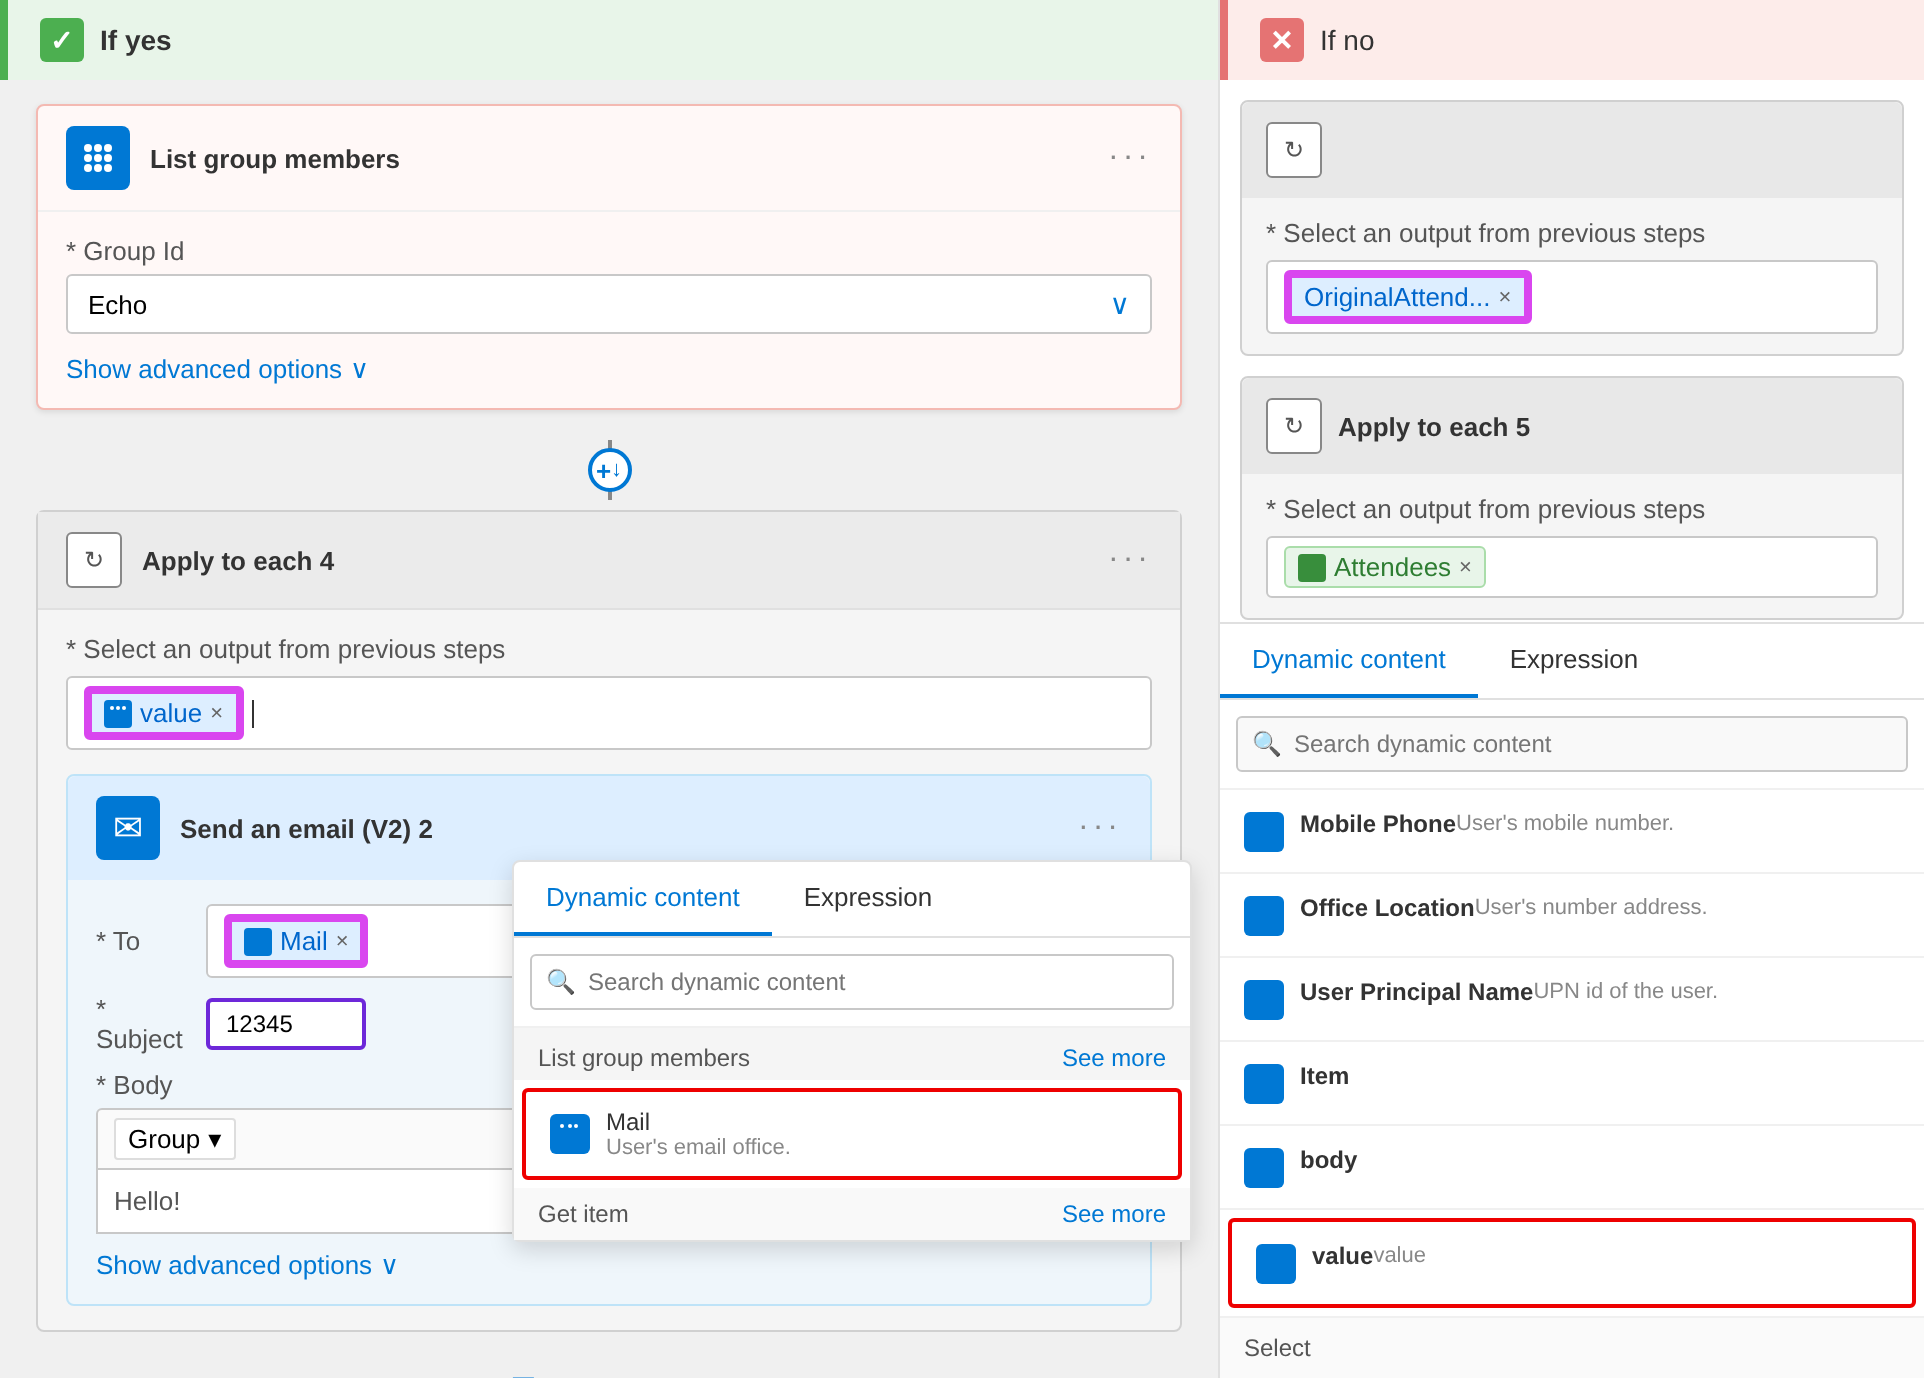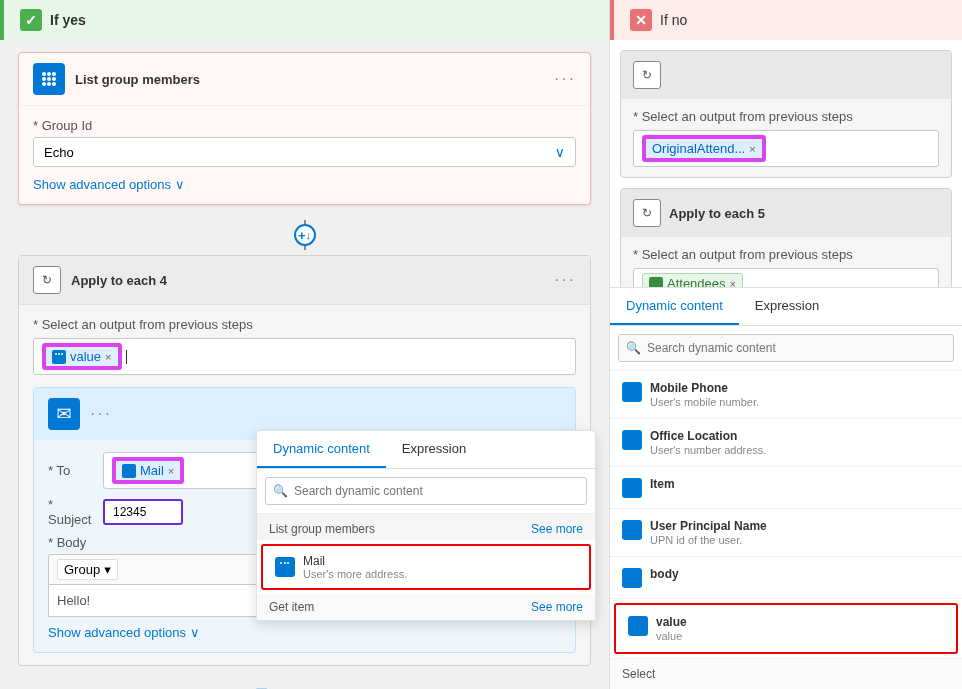--- a/index.html
+++ b/index.html
@@ -108,21 +108,21 @@
     .right-dynamic-tab { padding: 10px 16px; cursor: pointer; font-size: 13px; color: #333; border-bottom: 2px solid transparent; }
     .right-dynamic-tab.active { color: #0078d4; border-bottom-color: #0078d4; }
     .right-search { padding: 8px; border-bottom: 1px solid #f0f0f0; }
     .right-search-wrapper { position: relative; }
     .right-search-input { width: 100%; border: 1px solid #c8c8c8; border-radius: 3px; padding: 6px 10px 6px 28px; font-size: 12px; outline: none; background: #f9f9f9; }
     .right-search-icon { position: absolute; left: 8px; top: 50%; transform: translateY(-50%); color: #888; font-size: 12px; }
     .right-items { overflow-y: auto; max-height: 300px; }
     .right-item { display: flex; align-items: flex-start; gap: 8px; padding: 10px 12px; border-bottom: 1px solid #f0f0f0; cursor: pointer; }
     .right-item.highlighted { border: 2px solid #e00; background: white; margin: 4px; border-radius: 3px; }
     .right-item-icon { width: 20px; height: 20px; border-radius: 3px; background: #0078d4; flex-shrink: 0; display: flex; align-items: center; justify-content: center; margin-top: 1px; }
-    .right-item-info { display: flex; flex-direction: column; }
+    .right-item-info { display: flex; }
     .right-item-name { font-size: 12px; color: #333; font-weight: 600; }
     .right-item-desc { font-size: 11px; color: #888; margin-top: 1px; }
     
     .select-label { padding: 8px 12px; font-size: 12px; color: #555; border-top: 1px solid #f0f0f0; background: #fafafa; }
     
     .icon-dots { letter-spacing: 2px; color: #888; }
     
     .add-action-btn { display: flex; align-items: center; justify-content: center; gap: 6px; padding: 8px; color: #0078d4; cursor: pointer; font-size: 13px; }
     
     .icon-grid { display: grid; grid-template-columns: repeat(3,1fr); gap: 1px; }
@@ -204,20 +204,21 @@
             </div>
             <span>value</span>
             <span class="tag-close">×</span>
           </div>
           <span class="tag-cursor"></span>
         </div>
 
         <div class="send-email-block" style="margin-top:12px;margin-left:0;margin-right:0;margin-bottom:0;">
           <div class="send-email-header">
             <div class="email-icon" style="font-size:18px;">✉</div>
+            <span class="block-title">Send an email (V2) 2</span>
             <span class="icon-dots block-menu">···</span>
           </div>
           <div class="send-email-body">
             <div class="inline-field">
               <span class="inline-label"><span>* To</span></span>
               <div class="tag-container" style="flex:1;">
                 <div class="tag blue-tag">
                   <div class="tag-icon-sm blue"></div>
                   <span>Mail</span>
                   <span class="tag-close">×</span>
@@ -273,21 +274,21 @@
       <div class="popup-item highlighted-item">
         <div class="popup-item-icon">
           <div style="width:10px;height:10px;display:grid;grid-template-columns:repeat(3,1fr);gap:1px;">
             <div style="background:white;border-radius:50%;width:2px;height:2px;"></div>
             <div style="background:white;border-radius:50%;width:2px;height:2px;"></div>
             <div style="background:white;border-radius:50%;width:2px;height:2px;"></div>
           </div>
         </div>
         <div class="popup-item-info">
           <span class="popup-item-name">Mail</span>
-          <span class="popup-item-desc">User's more address.</span>
+          <span class="popup-item-desc">User's email office.</span>
         </div>
       </div>
       <div class="popup-section-footer">
         <span class="popup-footer-title">Get item</span>
         <span class="see-more">See more</span>
       </div>
     </div>
 
   </div>
 
@@ -360,33 +361,33 @@
           <div class="right-item">
             <div class="right-item-icon"></div>
             <div class="right-item-info">
               <span class="right-item-name">Office Location</span>
               <span class="right-item-desc">User's number address.</span>
             </div>
           </div>
           <div class="right-item">
             <div class="right-item-icon"></div>
             <div class="right-item-info">
-              <span class="right-item-name">Item</span>
-            </div>
-          </div>
-          <div class="right-item">
-            <div class="right-item-icon"></div>
-            <div class="right-item-info">
               <span class="right-item-name">User Principal Name</span>
               <span class="right-item-desc">UPN id of the user.</span>
             </div>
           </div>
           <div class="right-item">
             <div class="right-item-icon"></div>
             <div class="right-item-info">
+              <span class="right-item-name">Item</span>
+            </div>
+          </div>
+          <div class="right-item">
+            <div class="right-item-icon"></div>
+            <div class="right-item-info">
               <span class="right-item-name">body</span>
             </div>
           </div>
           <div class="right-item highlighted">
             <div class="right-item-icon"></div>
             <div class="right-item-info">
               <span class="right-item-name">value</span>
               <span class="right-item-desc">value</span>
             </div>
           </div>

